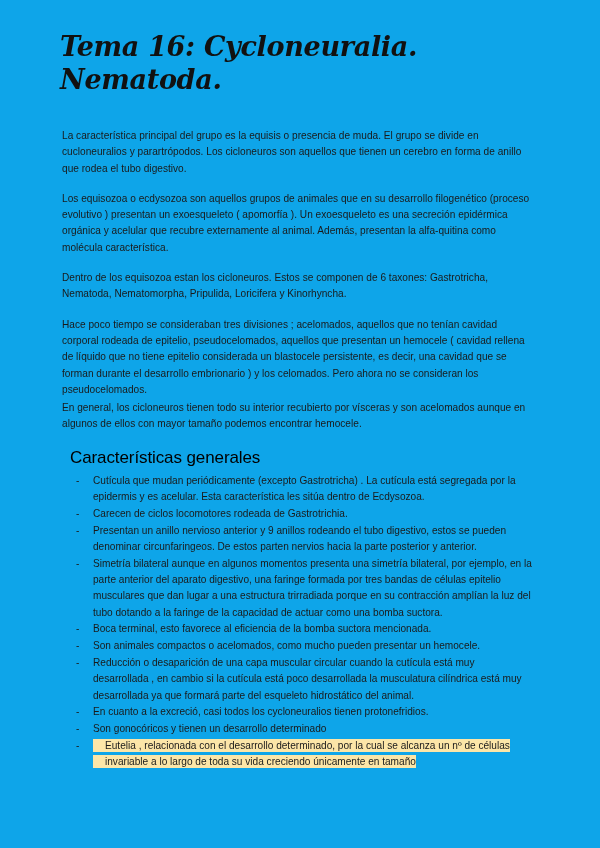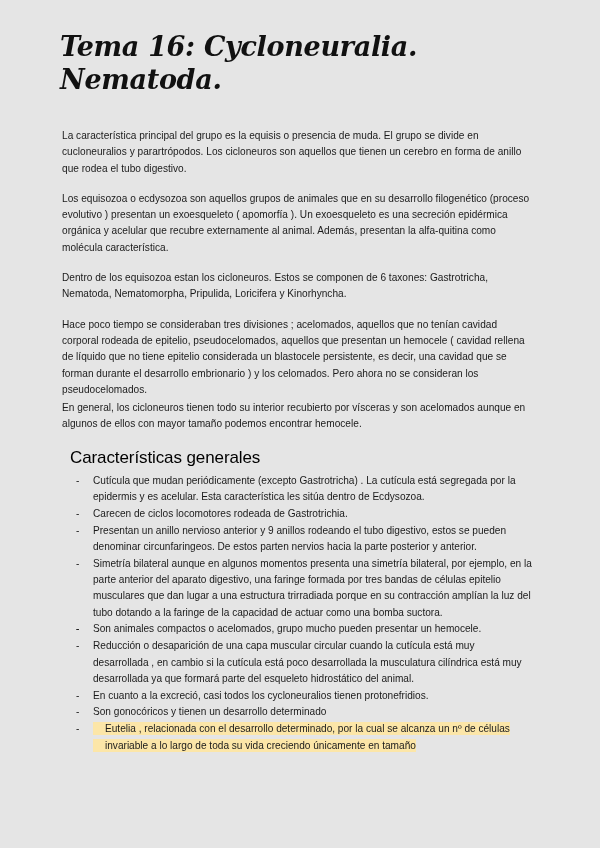--- a/index.html
+++ b/index.html
@@ -11,21 +11,21 @@
     width: 600px;
     height: 848px;
     position: relative;
     font-family: "Liberation Sans", sans-serif;
     color: #000000;
     overflow: hidden;
   }
   .page {
     position: absolute;
     inset: 0;
-    background: #e5e5e5;
+    background: #0ea5e9;
   }
   .title-block {
     position: absolute;
     left: 60px;
     top: 30px;
     width: 480px;
   }
   .title-line {
     font-family: "DejaVu Serif", serif;
     font-weight: bold;
@@ -109,22 +109,22 @@
     <p class="para tight">Hace poco tiempo se consideraban tres divisiones ; acelomados, aquellos que no tenían cavidad corporal rodeada de epitelio, pseudocelomados, aquellos que presentan un hemocele ( cavidad rellena de líquido que no tiene epitelio considerada un blastocele persistente, es decir, una cavidad que se forman durante el desarrollo embrionario ) y los celomados. Pero ahora no se consideran los pseudocelomados.</p>
     <p class="para">En general, los cicloneuros tienen todo su interior recubierto por vísceras y son acelomados aunque en algunos de ellos con mayor tamaño podemos encontrar hemocele.</p>
 
     <h2 class="section-heading">Características generales</h2>
 
     <ul class="bullets" id="bullet-list">
         <li><span class="dash">-</span><span class="bullet-text">Cutícula que mudan periódicamente (excepto Gastrotricha) . La cutícula está segregada por la epidermis y es acelular. Esta característica les sitúa dentro de Ecdysozoa.</span></li>
         <li><span class="dash">-</span><span class="bullet-text">Carecen de ciclos locomotores rodeada de Gastrotrichia.</span></li>
         <li><span class="dash">-</span><span class="bullet-text">Presentan un anillo nervioso anterior y 9 anillos rodeando el tubo digestivo, estos se pueden denominar circunfaringeos. De estos parten nervios hacia la parte posterior y anterior.</span></li>
         <li><span class="dash">-</span><span class="bullet-text">Simetría bilateral aunque en algunos momentos presenta  una simetría bilateral, por ejemplo, en la parte anterior del aparato digestivo, una faringe  formada por tres bandas de células epitelio musculares que dan lugar a una estructura trirradiada porque en su contracción amplían la luz del tubo dotando a la faringe de la capacidad de actuar como una bomba suctora.</span></li>
-        <li><span class="dash">-</span></li>
-        <li><span class="dash">-</span><span class="bullet-text">Son animales compactos o acelomados, grupo mucho pueden presentar un hemocele.</span></li>
+        <li><span class="dash">-</span><span class="bullet-text">Boca terminal, esto favorece al eficiencia de la bomba suctora mencionada.</span></li>
+        <li><span class="dash">-</span><span class="bullet-text">Son animales compactos o acelomados, como mucho pueden presentar un hemocele.</span></li>
         <li><span class="dash">-</span><span class="bullet-text">Reducción o desaparición de una capa muscular circular cuando la cutícula está muy desarrollada , en cambio si la cutícula está poco desarrollada la musculatura cilíndrica está muy desarrollada ya que formará parte del esqueleto hidrostático del animal.</span></li>
         <li><span class="dash">-</span><span class="bullet-text">En cuanto a la excreció, casi todos los cycloneuralios tienen protonefridios.</span></li>
         <li><span class="dash">-</span><span class="bullet-text">Son gonocóricos y tienen un desarrollo determinado</span></li>
         <li class="highlighted"><span class="dash">-</span><span class="bullet-text hl">Eutelia , relacionada con el desarrollo determinado, por la cual se alcanza un nº de células invariable a lo largo de toda su vida creciendo únicamente en tamaño</span></li>
       </ul>
 
   </div>
 </div>
 
 </body></html>

